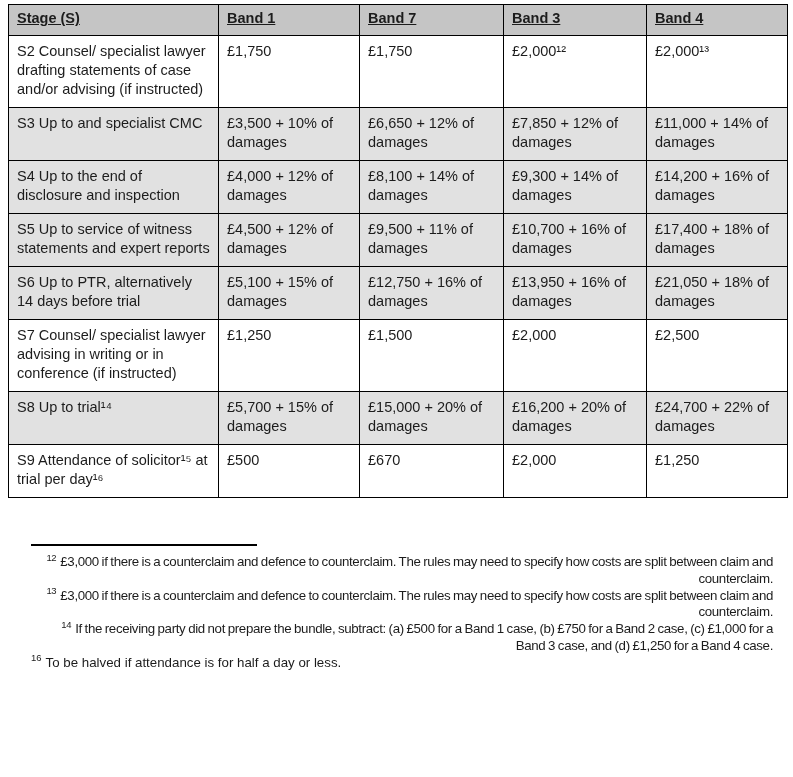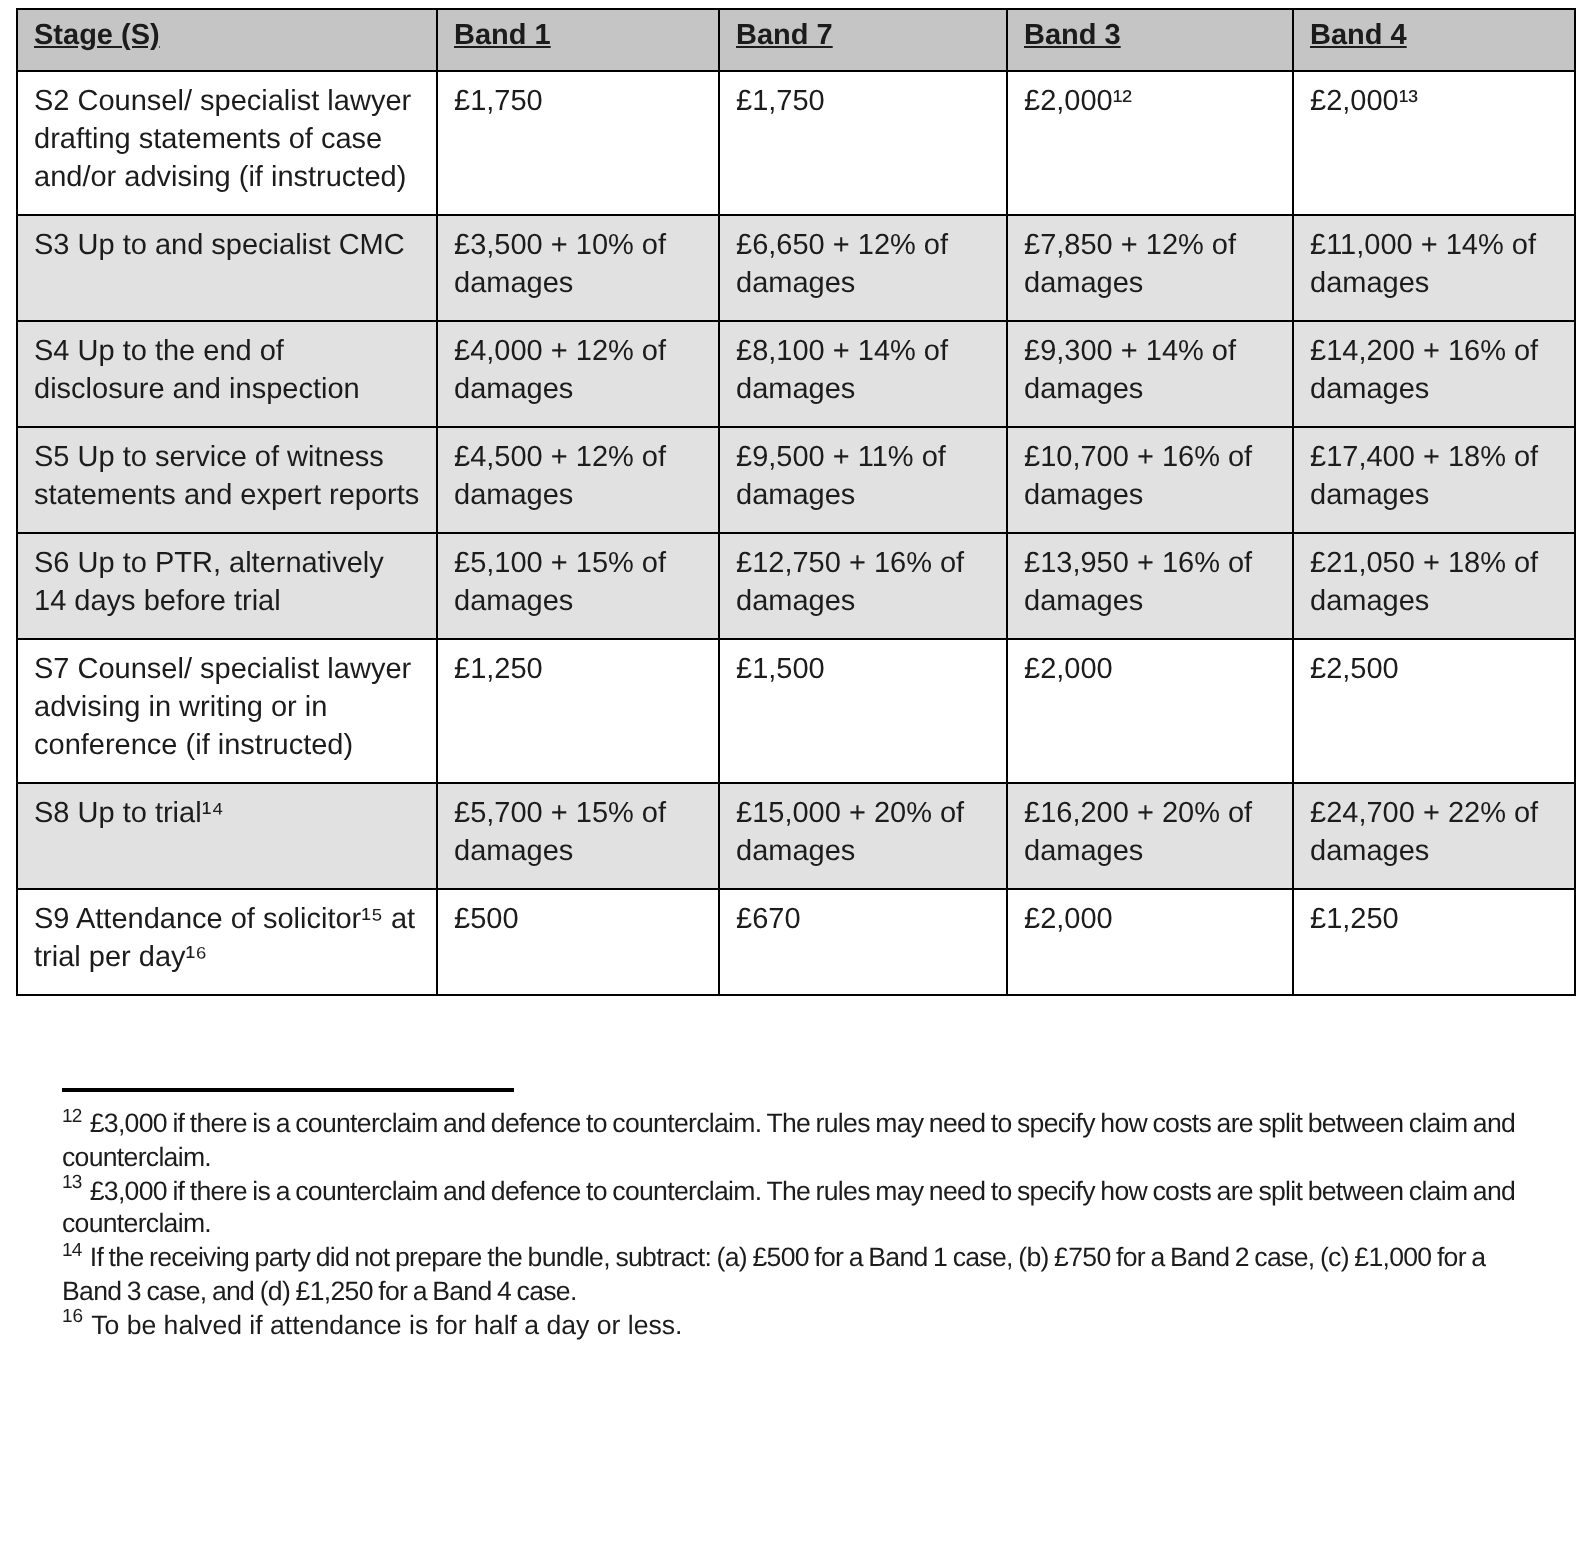--- a/index.html
+++ b/index.html
@@ -47,20 +47,21 @@
     margin-bottom: 8px;
   }
   .footnote {
     font-size: 13.3px;
     line-height: 16.8px;
     margin: 0;
   }
   .footnote.fn-condensed {
     letter-spacing: -0.35px;
     word-spacing: -0.6px;
+    text-align: right;
   }
   .fn-marker {
     vertical-align: super;
     font-size: 9.5px;
     line-height: 0;
     margin-right: 4px;
   }
 </style>
 </head>
 <body>

